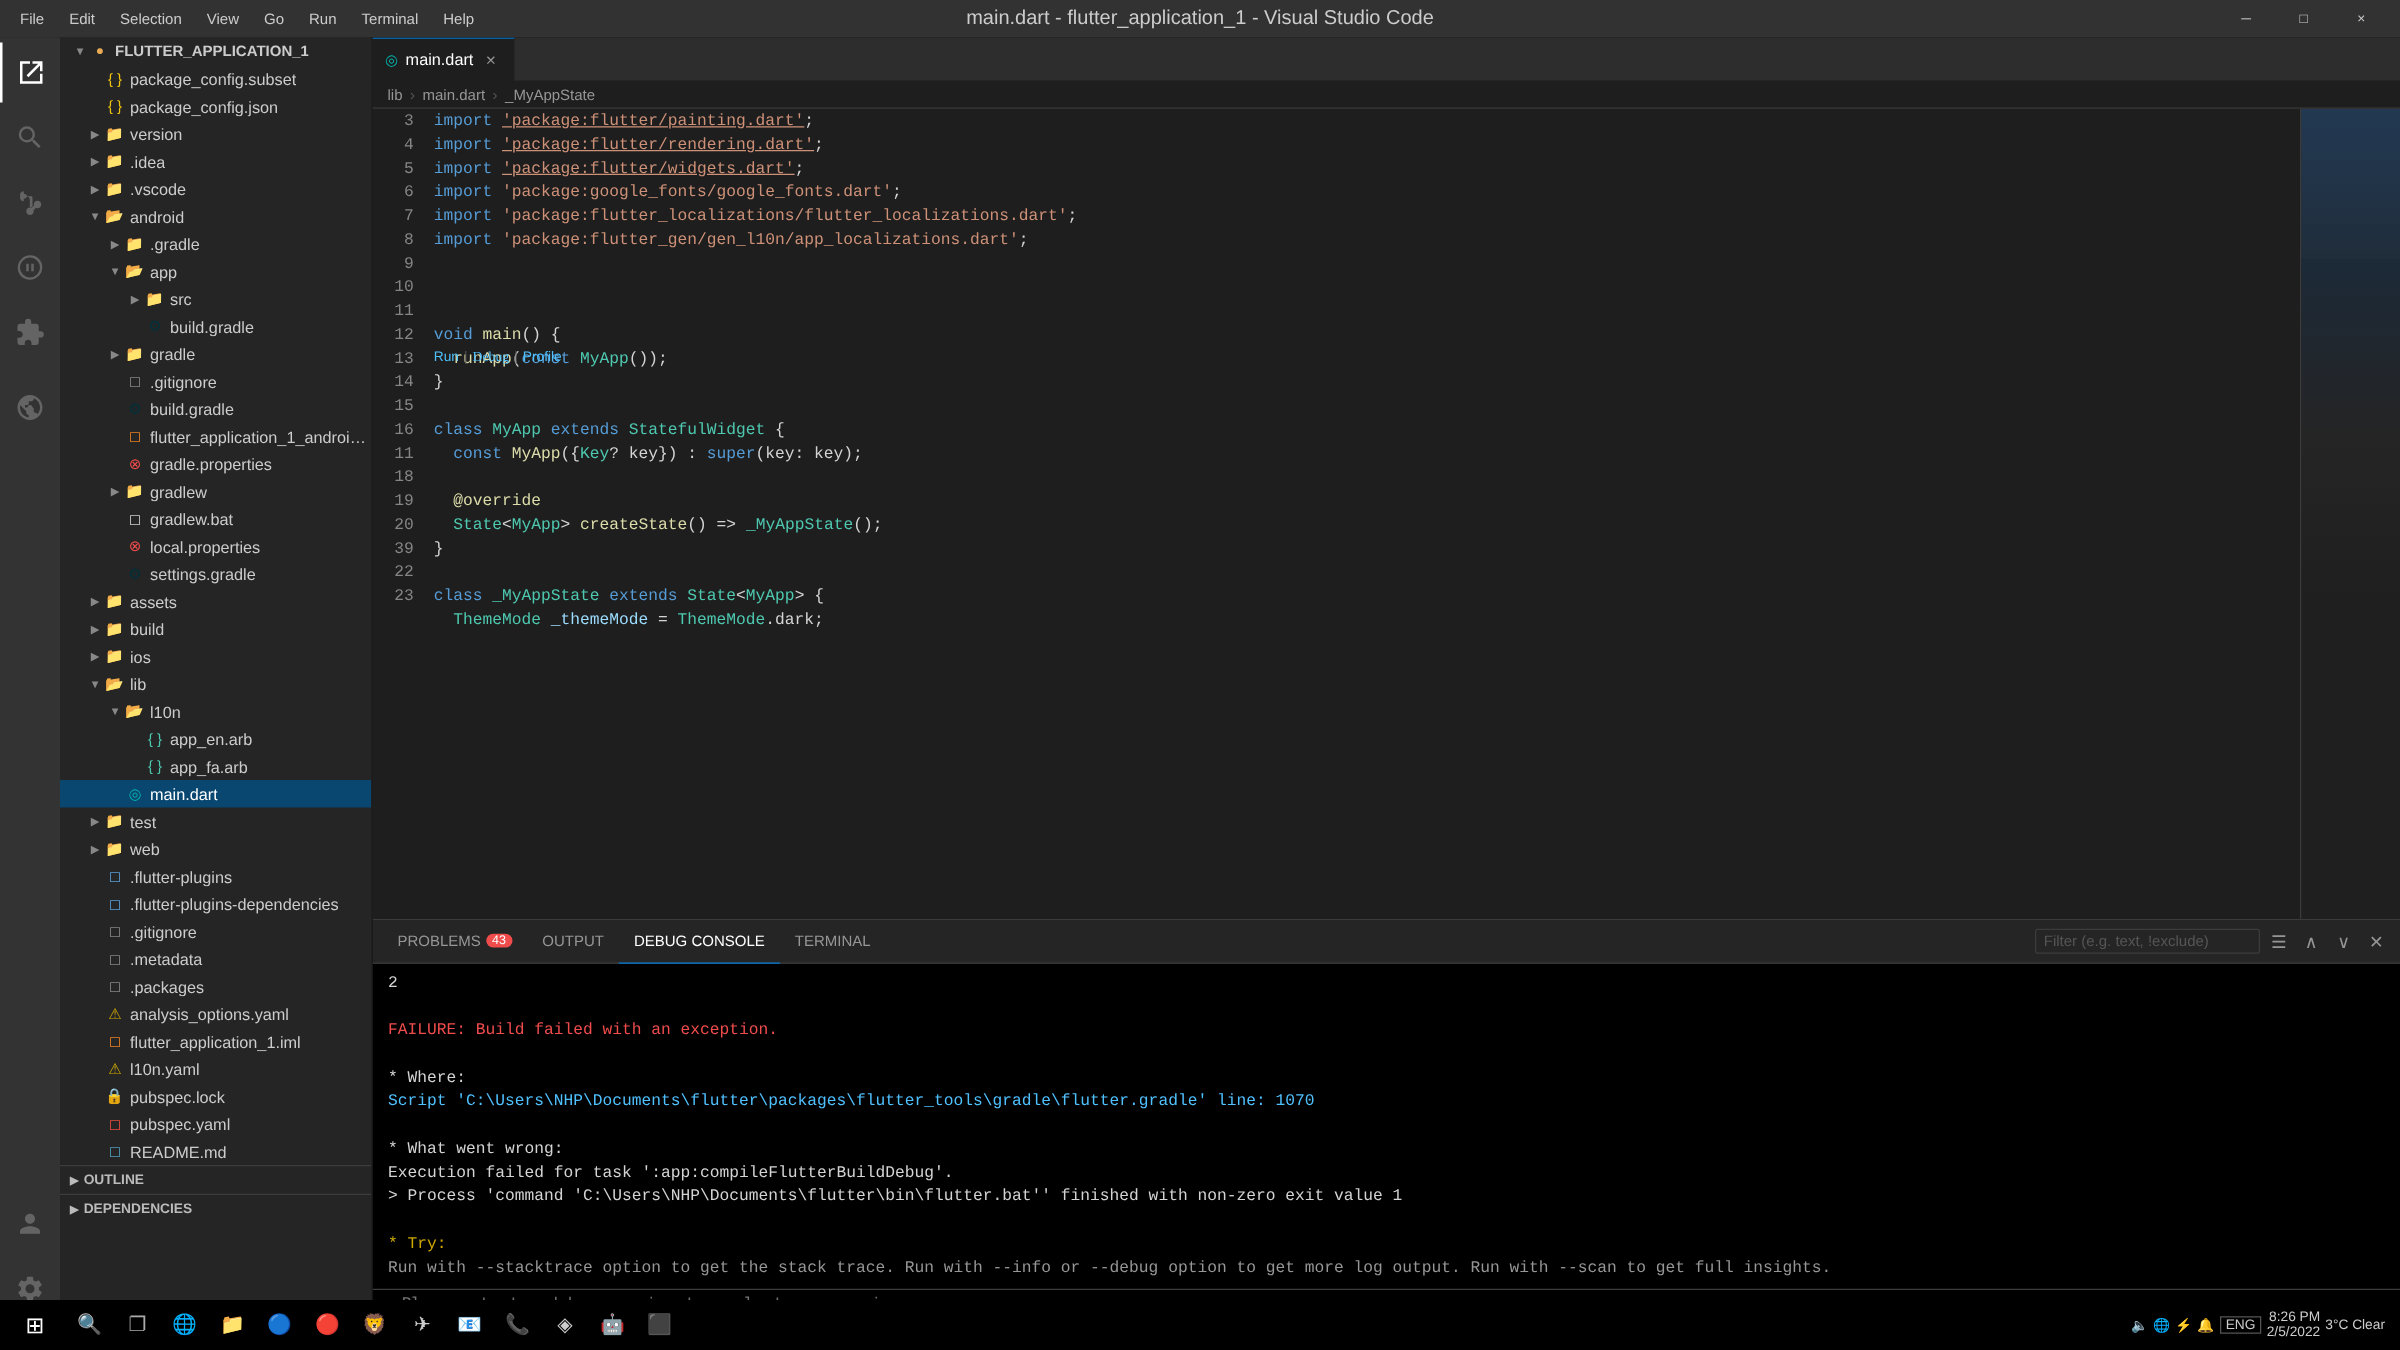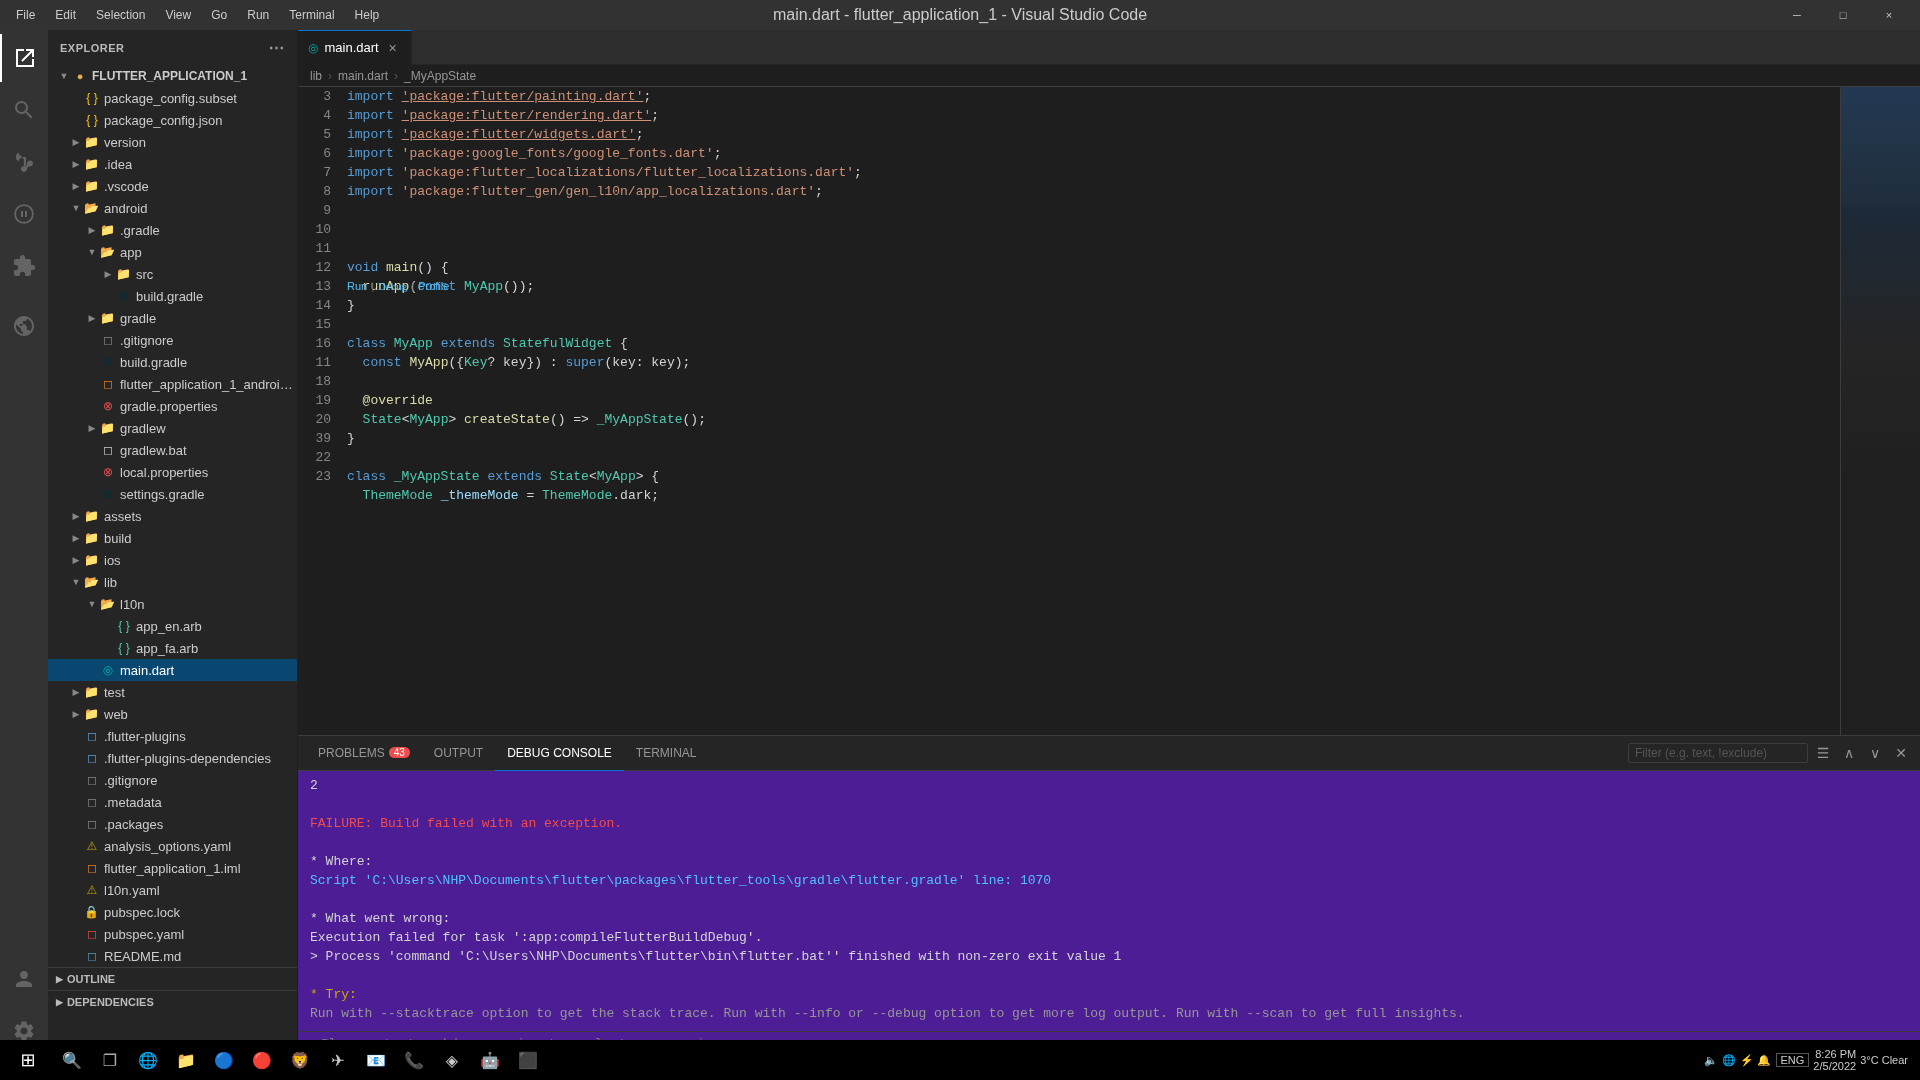--- a/index.html
+++ b/index.html
@@ -279,21 +279,21 @@
       top: 0;
       left: 0;
       right: 0;
       height: 120px;
       background: rgba(121,121,121,0.2);
     }
 
     
     #panel {
       height: 320px;
-      background: #4c1d95;
+      background: #000000;
       border-top: 1px solid #3c3c3c;
       display: flex;
       flex-direction: column;
     }
     #panel-tabs {
       height: 35px;
       background: #252526;
       display: flex;
       align-items: center;
       padding: 0 8px;
@@ -509,24 +509,20 @@
         </svg>
     </div>
     <div class="activity-icon" title="Settings">
       <svg width="24" height="24" viewBox="0 0 24 24" fill="currentColor" opacity="0.6">
           <path d="M19.14 12.94c.04-.3.06-.61.06-.94 0-.32-.02-.64-.07-.94l2.03-1.58c.18-.14.23-.41.12-.61l-1.92-3.32c-.12-.22-.37-.29-.59-.22l-2.39.96c-.5-.38-1.03-.7-1.62-.94l-.36-2.54c-.04-.24-.24-.41-.48-.41h-3.84c-.24 0-.43.17-.47.41l-.36 2.54c-.59.24-1.13.57-1.62.94l-2.39-.96c-.22-.08-.47 0-.59.22L2.74 8.87c-.12.21-.08.47.12.61l2.03 1.58c-.05.3-.09.63-.09.94s.02.64.07.94l-2.03 1.58c-.18.14-.23.41-.12.61l1.92 3.32c.12.22.37.29.59.22l2.39-.96c.5.38 1.03.7 1.62.94l.36 2.54c.05.24.24.41.48.41h3.84c.24 0 .44-.17.47-.41l.36-2.54c.59-.24 1.13-.56 1.62-.94l2.39.96c.22.08.47 0 .59-.22l1.92-3.32c.12-.22.07-.47-.12-.61l-2.01-1.58zM12 15.6c-1.98 0-3.6-1.62-3.6-3.6s1.62-3.6 3.6-3.6 3.6 1.62 3.6 3.6-1.62 3.6-3.6 3.6z"></path>
         </svg>
     </div>
   </div>
 
   <div id="sidebar">
-    <div id="sidebar-header">
-      <span>EXPLORER</span>
-      <span style="cursor:pointer; font-size:16px; color:#999;">⋯</span>
-    </div>
     <div id="sidebar-content">
 
       <div class="tree-item" style="padding-left:8px;">
         <span class="chevron">▼</span>
         <span class="icon-space" style="color:#e8ab53; font-size:11px;">●</span>
         <span class="label" style="font-weight:700; font-size:12px;">FLUTTER_APPLICATION_1</span>
       </div>
 
       <div class="tree-item" style="padding-left:20px;">
         <span class="chevron" style="visibility:hidden;">▶</span>

